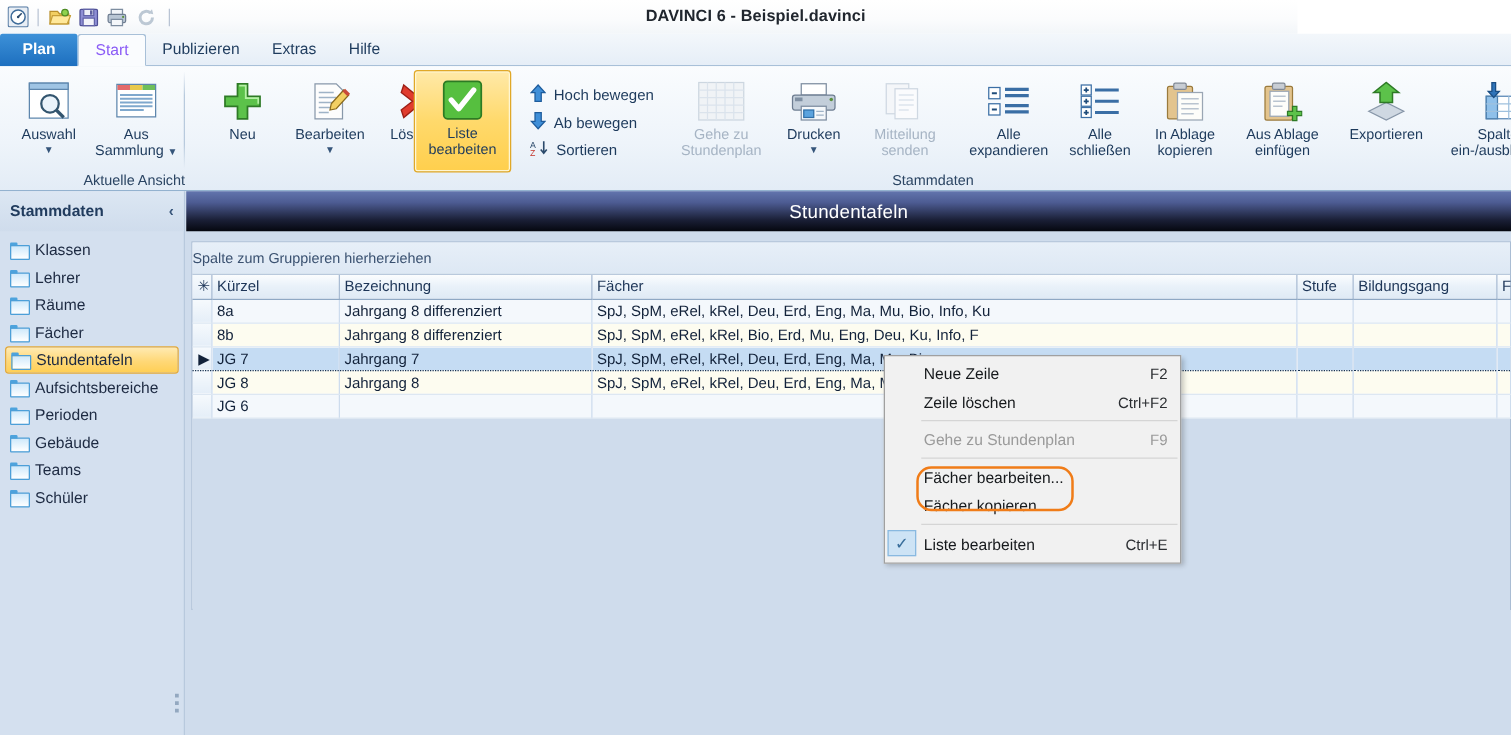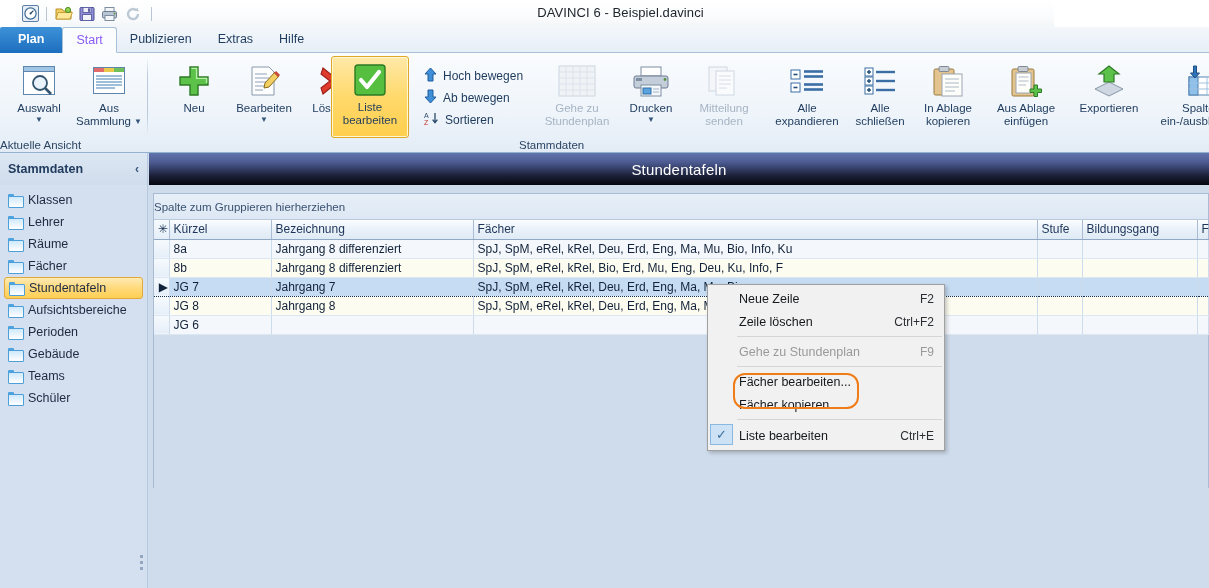--- a/index.html
+++ b/index.html
@@ -9,22 +9,23 @@
     overflow: hidden;
     font-family: "Liberation Sans", sans-serif;
     font-size: 12px;
     color: #1d2a42;
     background: #ffffff;
   }
   #app { position: relative; width: 1209px; height: 588px; overflow: hidden; }
 
   
   .titlebar {
-    position: absolute; left: 16px; top: 0; width: 1038px; height: 27px;
+    position: absolute; left: 0; top: 0; width: 1038px; height: 27px;
     background: linear-gradient(to bottom, #ffffff 0%, #fbfcfd 55%, #f3f6f9 100%);
+    font-weight: bold;
   }
   .qat { position: absolute; left: 4px; top: 3px; display: flex; align-items: center; gap: 2px; }
   .qat-btn {
     width: 21px; height: 21px; display: flex; align-items: center;
     justify-content: center; position: relative;
   }
   .qat-sep { width: 2px; height: 14px; border-left: 1px solid #b9c4d4; margin: 0 3px; }
   .qat-vbar { width: 2px; height: 14px; border-left: 1px solid #b9c4d4; margin-left: 6px; }
   .win-title {
     position: absolute; left: 0; top: 5px; width: 1209px; text-align: center;
@@ -59,21 +60,21 @@
     position: absolute; left: 0; top: 53px; width: 1209px; height: 100px;
     background: linear-gradient(to bottom,#fafcfe 0%, #eef4fa 62%, #e3ecf6 100%);
     border-bottom: 1px solid #93b2cf;
   }
   .rgroup { position: absolute; top: 0; height: 100px; }
   .rgroup .gsep {
     position: absolute; right: 0; top: 4px; bottom: 18px; width: 1px;
     background: linear-gradient(to bottom, rgba(150,175,200,0) 0%, #b8cadd 25%, #b8cadd 75%, rgba(150,175,200,0) 100%);
   }
   .glabel {
-    position: absolute; bottom: 2px; width: 100%; text-align: left;
+    position: absolute; bottom: 2px; width: 100%; text-align: right;
     font-size: 11.5px; color: #2b4563;
   }
   .bigbtn {
     position: absolute; top: 5px; width: 72px; height: 78px;
     display: flex; flex-direction: column; align-items: center;
     text-align: center; cursor: default; border-radius: 3px;
     font-size: 11.5px; color: #1d3a5c; line-height: 1.15;
   }
   .bigbtn.sel {
     background: linear-gradient(to bottom,#ffe9a8 0%,#ffd96b 50%,#ffcf4d 100%);

